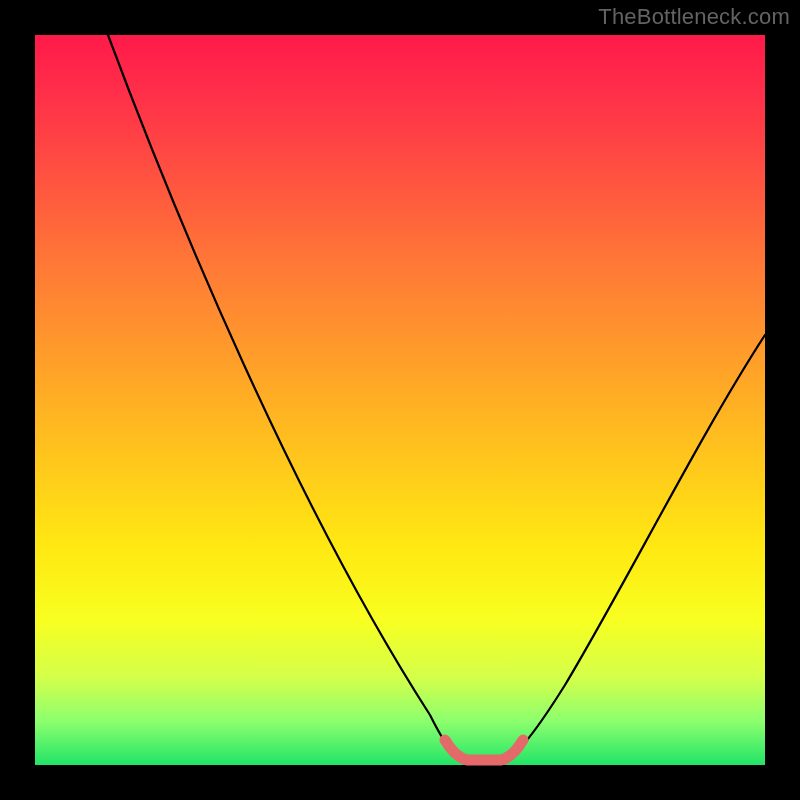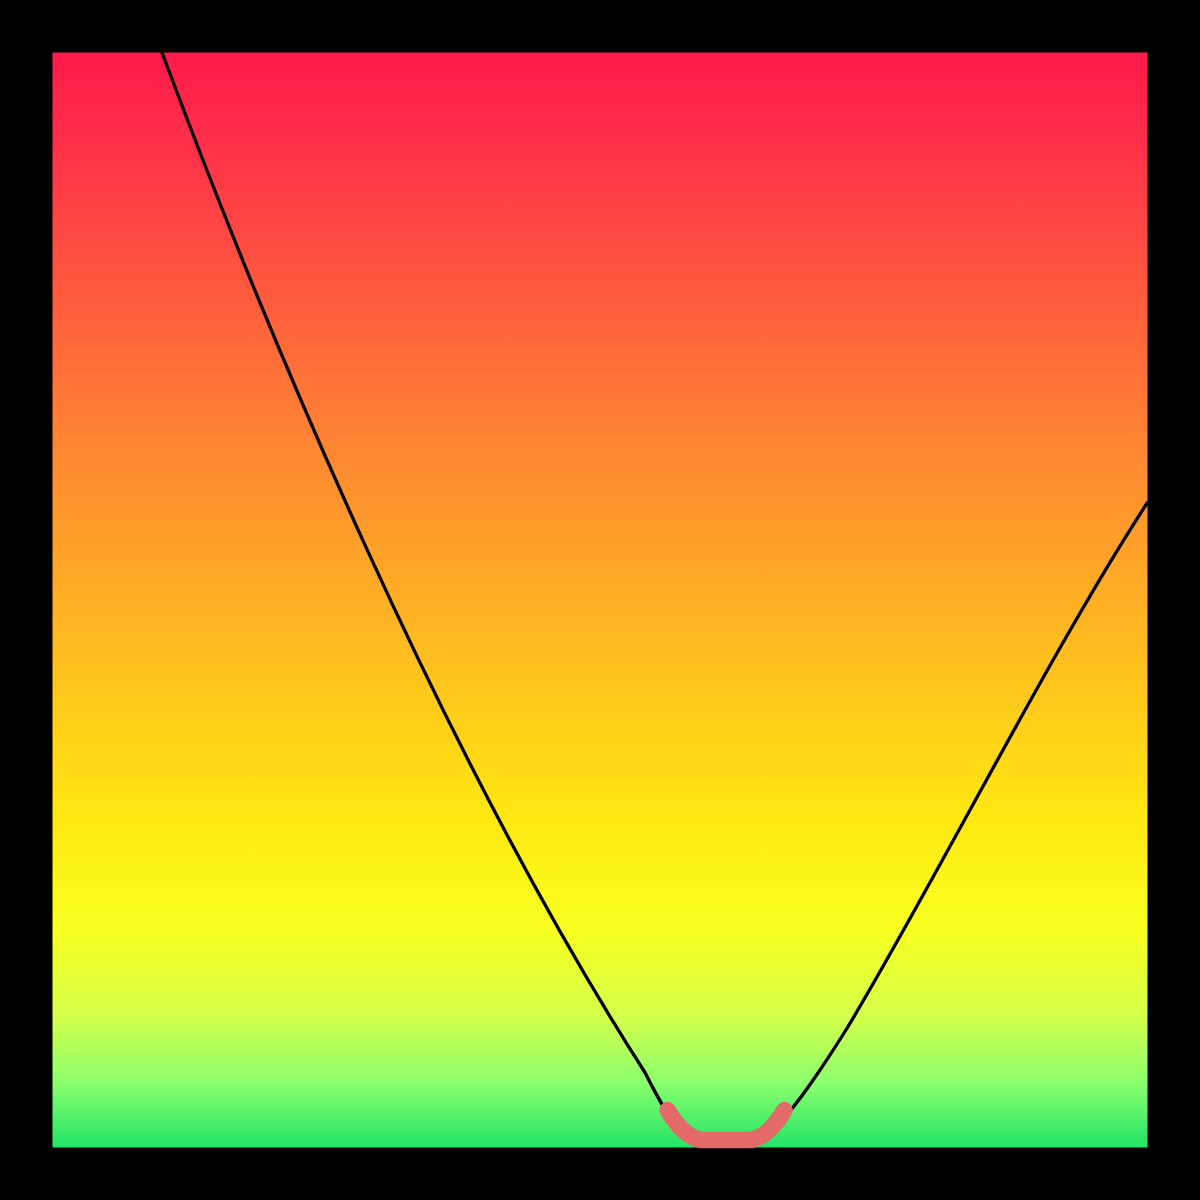--- a/index.html
+++ b/index.html
@@ -56,20 +56,21 @@
     width: 730px;
     height: 730px;
     overflow: visible;
   }
 </style>
 </head>
 <body>
 
 <div class="frame">
 
+  <div class="watermark">TheBottleneck.com</div>
 
   <div class="plot-area">
 
     <svg class="curve" viewBox="0 0 730 730" preserveAspectRatio="none">
 
       <path d="M 73 0
                C 140 180, 260 470, 395 680
                C 405 700, 412 712, 420 720" stroke="#000" stroke-width="2.2" fill="none" stroke-linecap="round"></path>
 
       <path d="M 478 720

